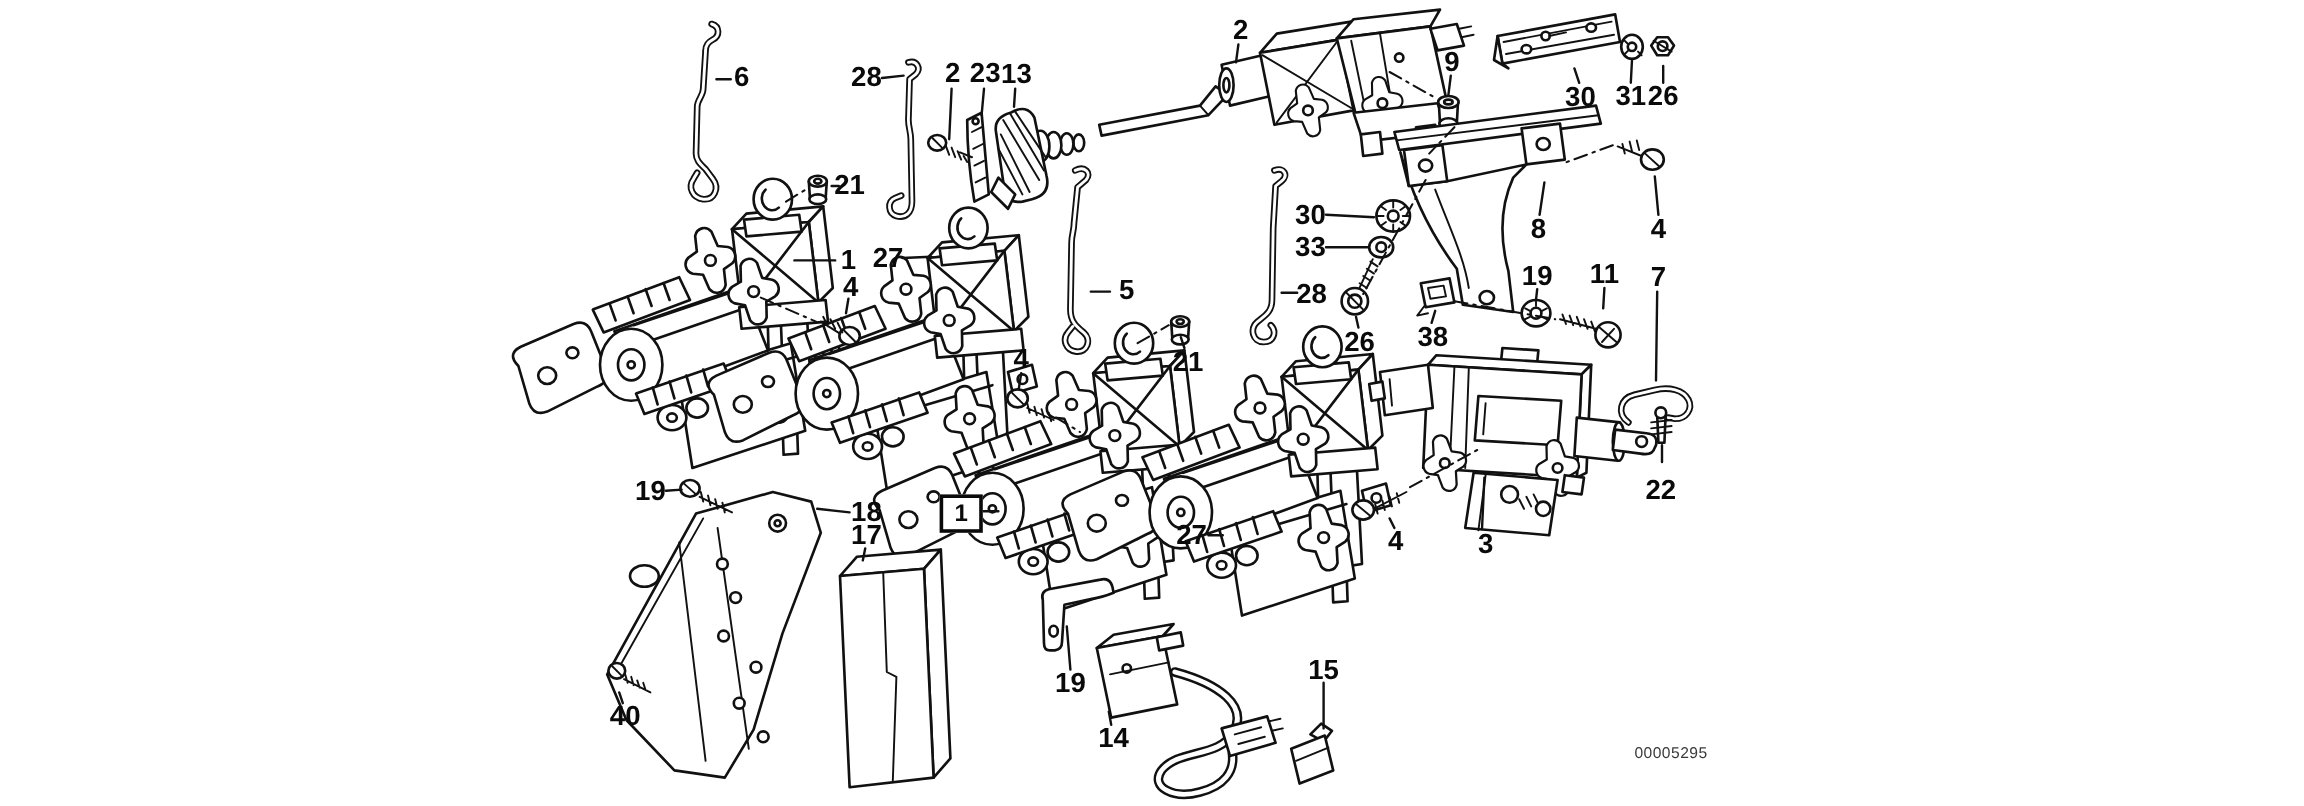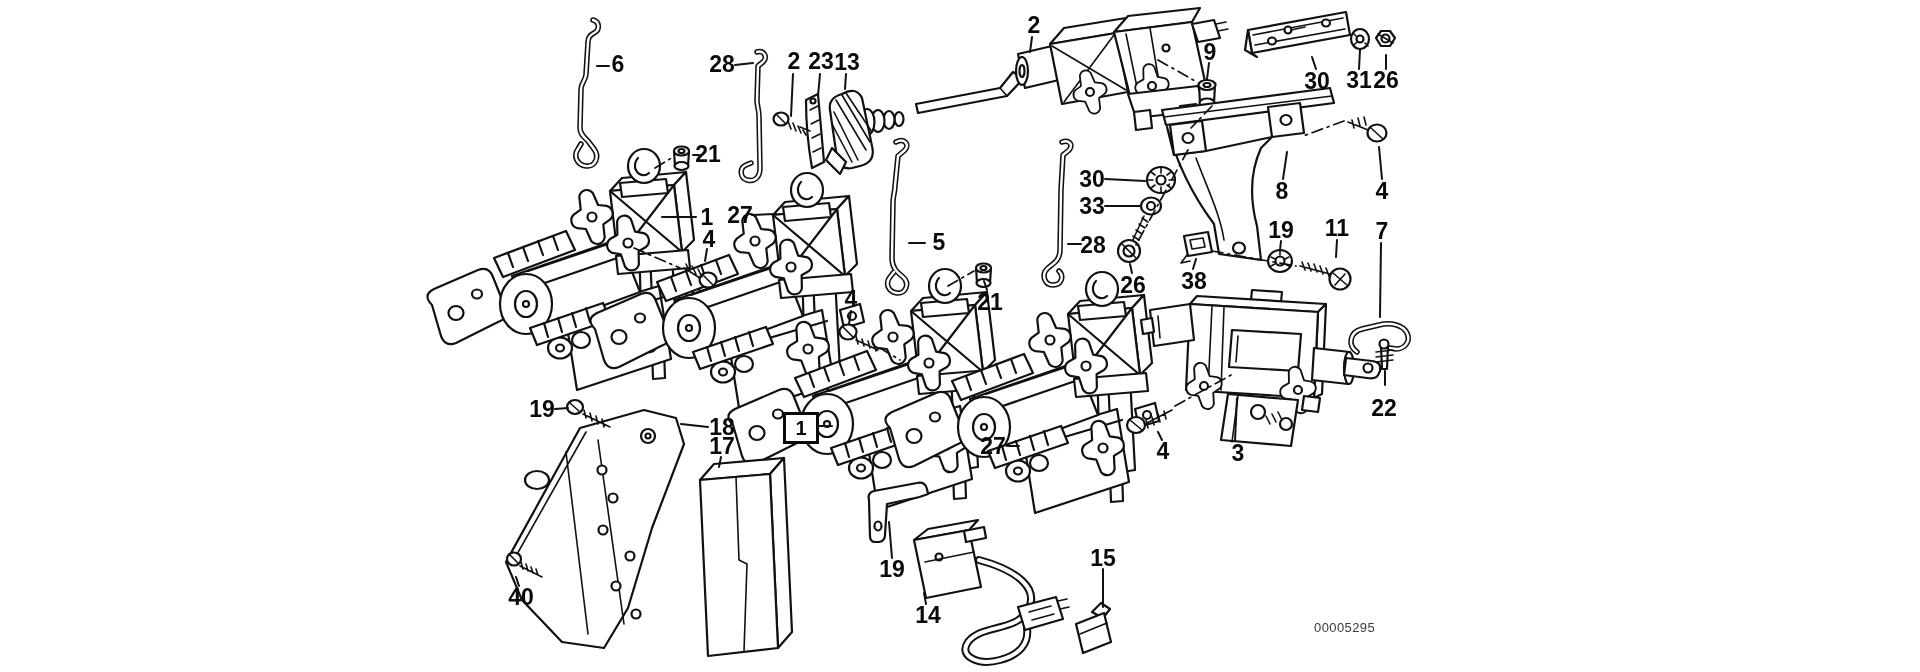--- a/index.html
+++ b/index.html
@@ -3,21 +3,21 @@
 <meta charset="utf-8">
 <style>
   html,body{margin:0;padding:0;background:#fff;}
   .stage{position:relative;width:1920px;height:672px;background:#fff;overflow:hidden;
          font-family:"Liberation Sans",sans-serif;}
   .stage svg{position:absolute;left:0;top:0;}
   .lbl{position:absolute;transform:translate(-50%,-50%);font-weight:bold;font-size:23px;
        color:#0a0a0a;white-space:nowrap;line-height:1;}
   .ref-box{position:absolute;width:30px;height:26px;border:3px solid #0a0a0a;background:#fff;
        display:flex;align-items:center;justify-content:center;font-weight:bold;font-size:20px;color:#0a0a0a;}
-  .pn{position:absolute;font-size:13px;color:#3a3a3a;letter-spacing:.4px;}
+  .pn{position:absolute;font-size:13px;color:#3a3a3a;letter-spacing:.4px;margin-left:48px;}
   
   svg path,svg ellipse,svg circle{fill:#fff;stroke:#111;stroke-width:2.2;stroke-linejoin:round;stroke-linecap:round;}
   svg .t{fill:none;stroke-width:1.6;}
   svg .dd{fill:none;stroke-width:1.7;stroke-dasharray:11 5 2 5;}
   svg .ld{fill:none;stroke-width:2;}
   svg .hk{fill:none;stroke-width:5.5;}
   svg .hki{fill:none;stroke:#fff;stroke-width:2.4;}
   svg .cab{fill:none;stroke-width:8;}
   svg .cabi{fill:none;stroke:#fff;stroke-width:4;}
 </style>

